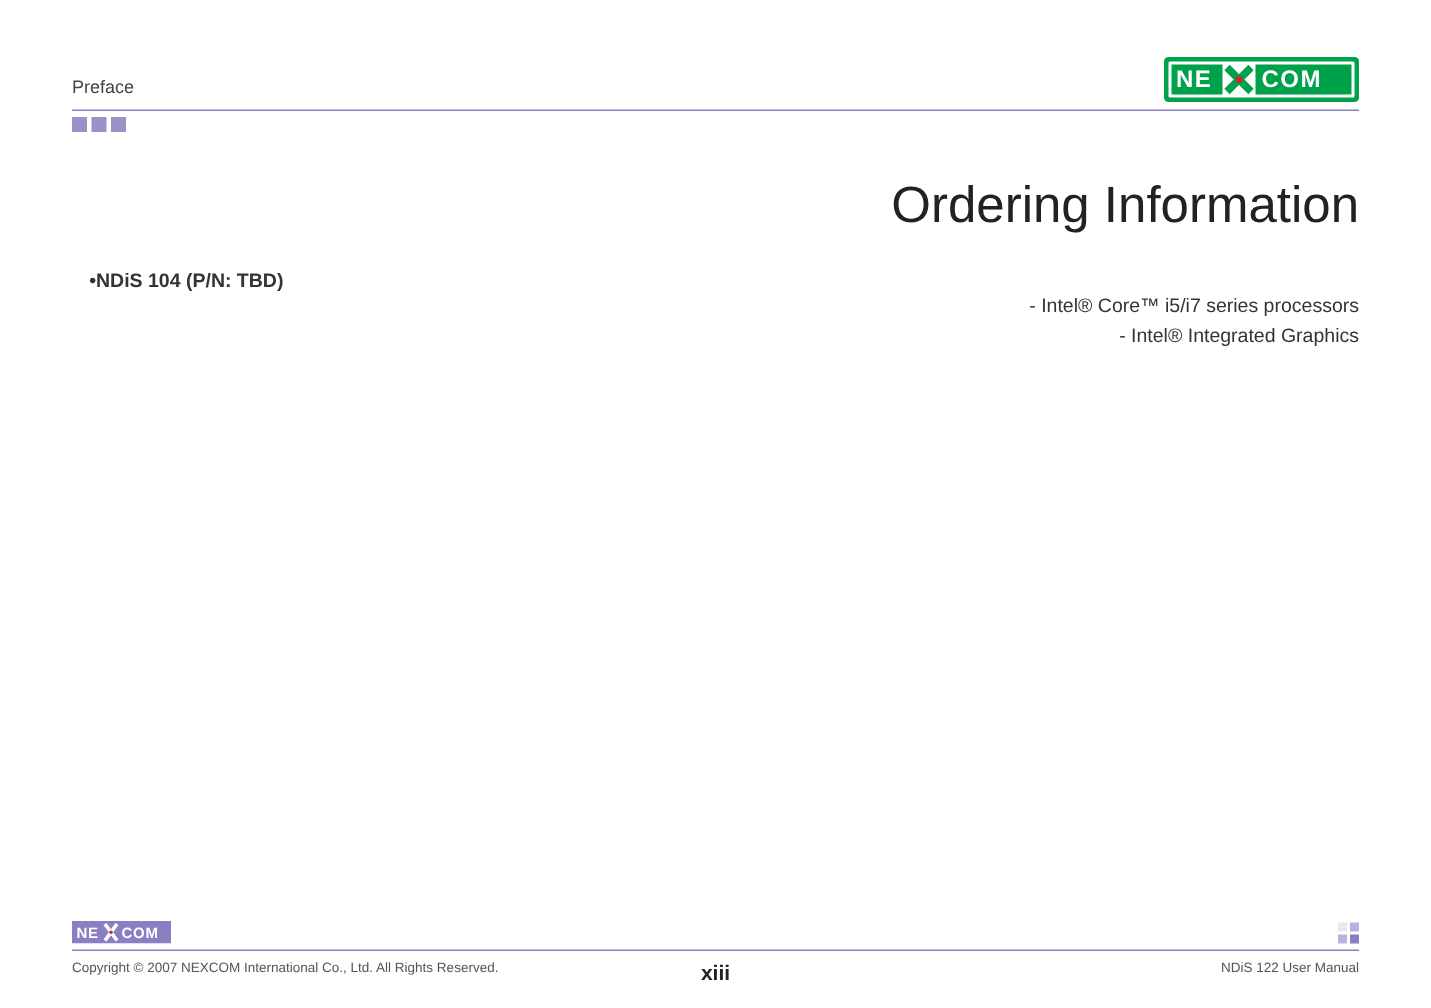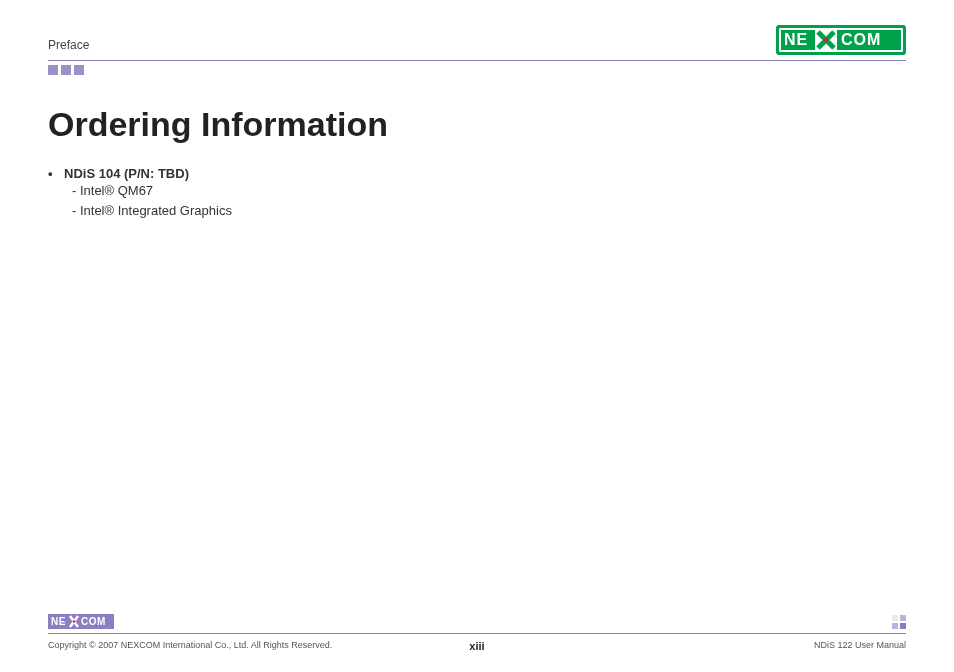--- a/index.html
+++ b/index.html
@@ -5,23 +5,24 @@
   * { margin: 0; padding: 0; box-sizing: border-box; }
   body {
     width: 954px;
     height: 672px;
     font-family: "Segoe UI", Arial, sans-serif;
     background: #fff;
     position: relative;
     color: #333;
   }
   .page {
-    padding: 25px 48px 0 48px;
+    padding: 38px 48px 0 48px;
     position: relative;
     height: 100%;
+    text-align: right;
   }
   .header-row {
     display: flex;
     justify-content: space-between;
     align-items: flex-end;
     height: 30px;
   }
   .preface {
     font-size: 12px;
     color: #444;
@@ -42,21 +43,21 @@
     display: flex;
     gap: 3px;
   }
   .squares .sq {
     width: 10px; height: 10px;
     background: #9a91c8;
   }
   .title {
     margin-top: 30px;
     font-size: 34px;
-    font-weight: 700;
+    font-weight: 400;
     color: #222;
   }
   .intro {
     margin-top: 55px;
     font-size: 13px;
     color: #333;
   }
   .bullets {
     margin-top: 22px;
     font-size: 13px;
@@ -103,21 +104,21 @@
   }
   .footer-text-row {
     margin-top: 6px;
     display: flex;
     justify-content: space-between;
     align-items: baseline;
     font-size: 9px;
     color: #555;
   }
   .page-num {
-    font-size: 11px;
+    font-size: 14px;
     font-weight: 700;
     color: #222;
     position: absolute;
     left: 50%;
     transform: translateX(-50%);
   }
 </style>
 </head>
 <body>
 
@@ -150,21 +151,21 @@
   </div>
 
   <h1 class="title">Ordering Information</h1>
 
 
   <div class="bullets">
     <div class="item-head">
       <span class="bullet-dot">•</span>
       <span>NDiS 104 (P/N: TBD)</span>
     </div>
-    <div class="sub">- Intel® QM67</div>
+    <div class="sub">- Intel® Core™ i5/i7 series processors</div>
     <div class="sub">- Intel® Integrated Graphics</div>
   </div>
 
   <div class="footer">
     <div class="footer-logo-row">
       <div class="footer-logo">
         <svg width="66" height="15" viewBox="0 0 66 15">
           <rect x="0" y="0" width="66" height="15" fill="#8a7fc2"></rect>
           <text x="3" y="11" font-family="Arial" font-size="10" font-weight="900" fill="#fff" letter-spacing="0.5">NE</text>
           <g>

